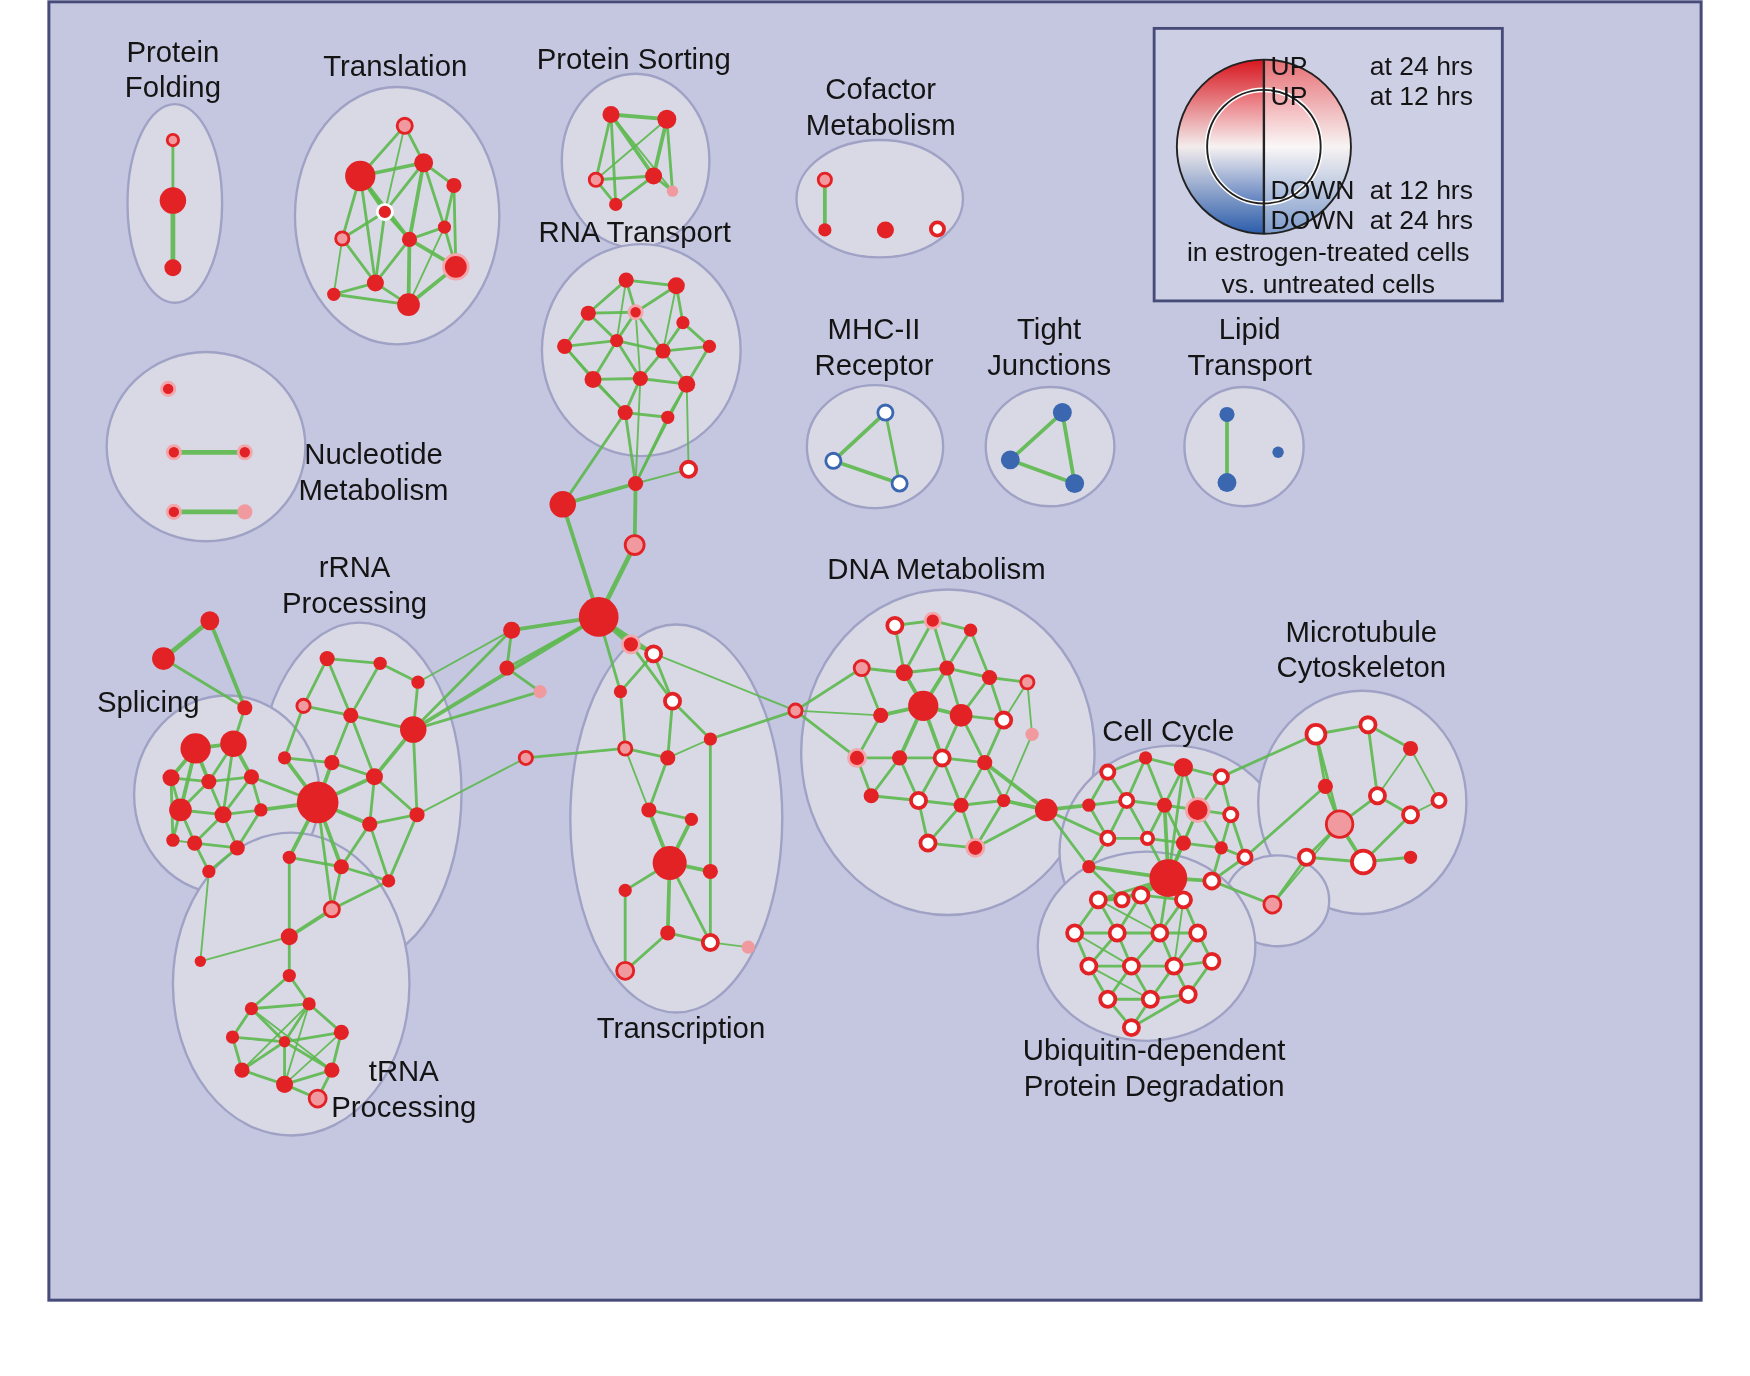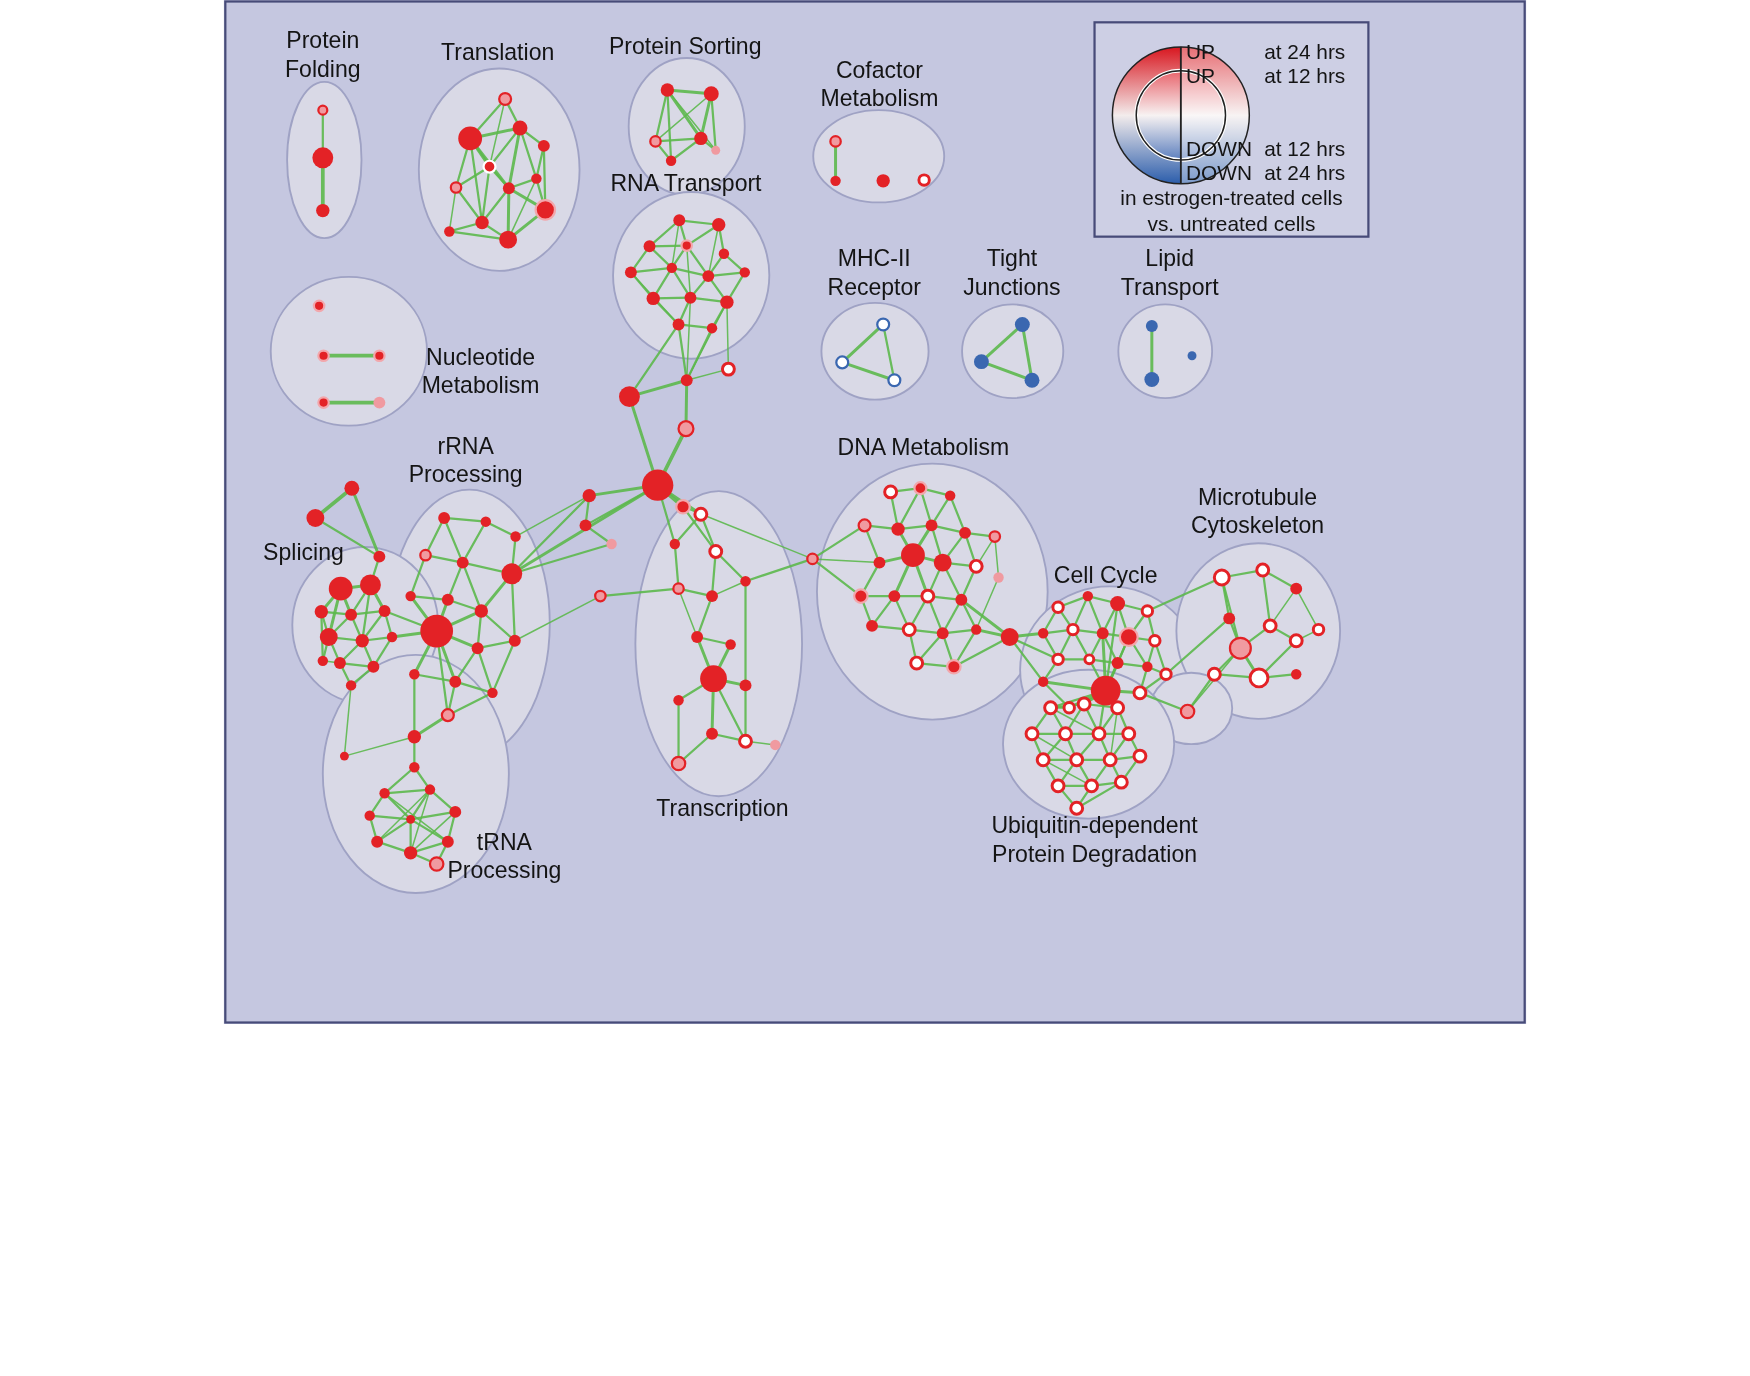--- a/index.html
+++ b/index.html
@@ -1,18 +1,18 @@
 <!DOCTYPE html>
 <html><head>
 <meta charset="utf-8">
 <style>
   html, body { margin: 0; padding: 0; background: #ffffff; }
   .figure-wrap {
     width: 1750px;
-    height: 1024px;
+    height: 1302px;
     position: relative;
     font-family: "Liberation Sans", sans-serif;
   }
   svg { display: block; width: 100%; height: 100%; }
 </style>
 </head>
 <body>
 
 <div class="figure-wrap">
   <svg id="net" xmlns="http://www.w3.org/2000/svg" viewBox="0 0 1750 1376" preserveAspectRatio="xMidYMid meet">

